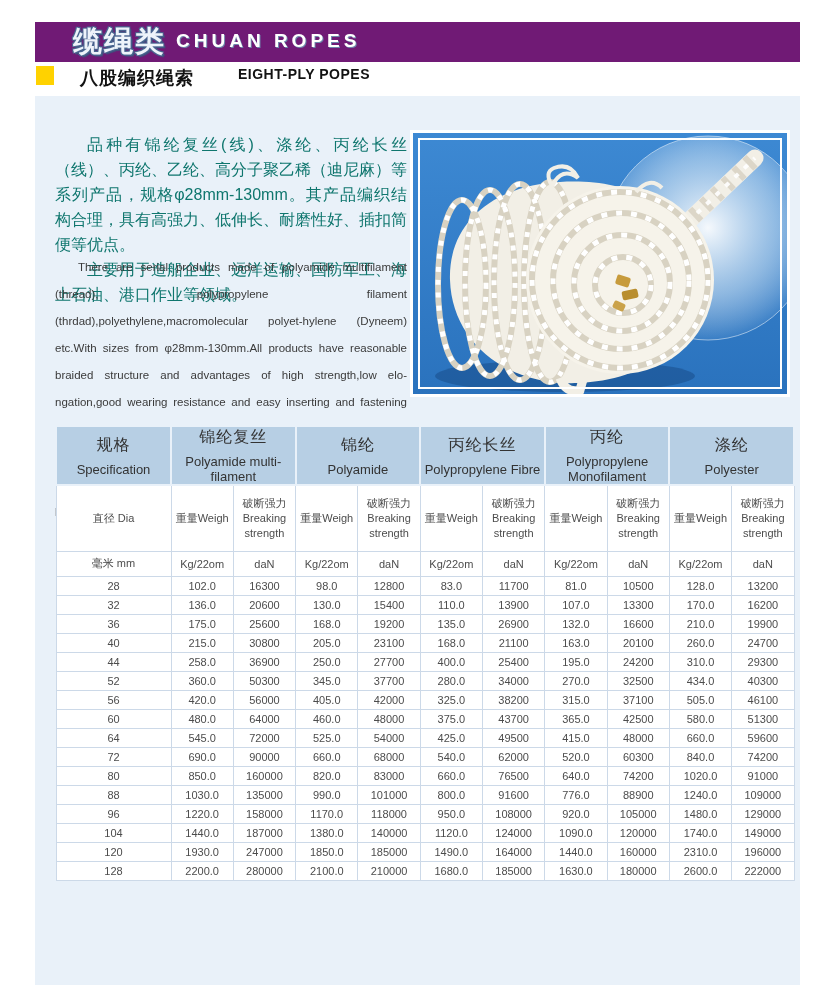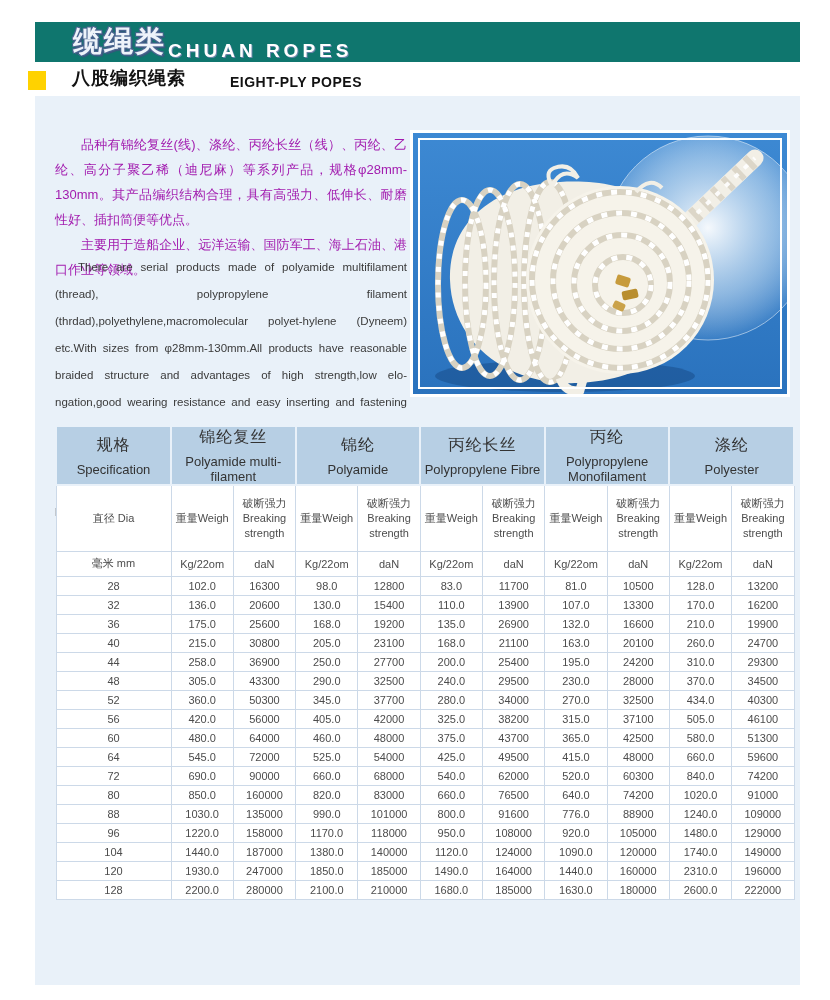--- a/index.html
+++ b/index.html
@@ -3,51 +3,51 @@
 <meta charset="utf-8">
 <style>
   * { margin:0; padding:0; box-sizing:border-box; }
   html,body { background:#ffffff; }
   body { font-family:"Liberation Sans","DejaVu Sans",sans-serif; }
   .page { position:relative; width:830px; height:1000px; background:#ffffff; overflow:hidden; }
 
   
   .header-band{
     position:absolute; left:35px; top:22px; width:765px; height:40px;
-    background:#0f766e; display:flex; align-items:flex-end; padding-left:38px;
+    background:#701a75; display:flex; align-items:flex-start; padding-left:38px;
   }
   .title-cn{
     font-size:29px; font-weight:bold; color:#eef3fa; letter-spacing:2px;
     text-shadow:-1px -1px 0 #49648f, 1px -1px 0 #49648f, -1px 1px 0 #49648f,
                  1px 1px 0 #49648f, 2px 2px 1px #3c557e;
   }
   .title-en{
     font-size:19px; font-weight:bold; color:#ffffff; letter-spacing:4px;
-    margin-left:2px; margin-top:8px; text-shadow:1px 1px 0 #6d86ab;
+    margin-left:10px; margin-top:8px; text-shadow:1px 1px 0 #6d86ab;
   }
 
   
   .subtitle-row{
-    position:absolute; left:28px; top:66px; height:24px;
-    display:flex; align-items:flex-end;
+    position:absolute; left:36px; top:66px; height:24px;
+    display:flex; align-items:flex-start;
   }
   .yellow-sq{ width:18px; height:19px; background:#ffd200; display:inline-block; }
   .subtitle-cn{ font-size:18px; font-weight:bold; color:#121212; margin-left:26px; letter-spacing:1px; }
   .subtitle-en{ font-size:14px; font-weight:bold; color:#121212; margin-left:8px; letter-spacing:0.5px;padding-left:36px; }
 
   
   .panel{
     position:absolute; left:35px; top:96px; width:765px; height:889px;
     background:#e9f1f9;
   }
 
   
   .intro-cn{
     position:absolute; left:20px; top:36px; width:352px;
-    font-size:13px; line-height:25px; color:#a21caf; text-align:justify;
+    font-size:16px; line-height:25px; color:#0f766e; text-align:justify;
   }
   .intro-cn p{ text-indent:2em; }
   .intro-en{
     position:absolute; left:20px; top:158px; width:352px;
     font-size:11.5px; line-height:27px; color:#3a3a3a; text-align:justify;
   }
   .intro-en p{ text-indent:2em; }
 
   
   .photo{ position:absolute; left:375px; top:34px; width:380px; height:267px; }
@@ -288,39 +288,26 @@
             <td>20100</td>
             <td>260.0</td>
             <td>24700</td>
           </tr>
           <tr>
             <td>44</td>
             <td>258.0</td>
             <td>36900</td>
             <td>250.0</td>
             <td>27700</td>
-            <td>200.0</td>
+            <td>400.0</td>
             <td>25400</td>
             <td>195.0</td>
             <td>24200</td>
             <td>310.0</td>
             <td>29300</td>
-          </tr>
-          <tr>
-            <td>48</td>
-            <td>305.0</td>
-            <td>43300</td>
-            <td>290.0</td>
-            <td>32500</td>
-            <td>240.0</td>
-            <td>29500</td>
-            <td>230.0</td>
-            <td>28000</td>
-            <td>370.0</td>
-            <td>34500</td>
           </tr>
           <tr>
             <td>52</td>
             <td>360.0</td>
             <td>50300</td>
             <td>345.0</td>
             <td>37700</td>
             <td>280.0</td>
             <td>34000</td>
             <td>270.0</td>

